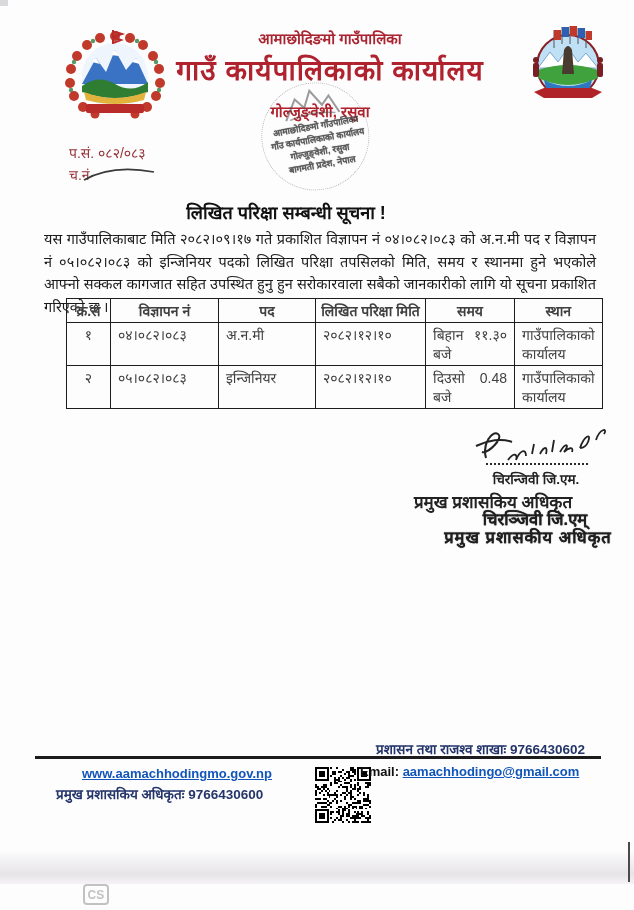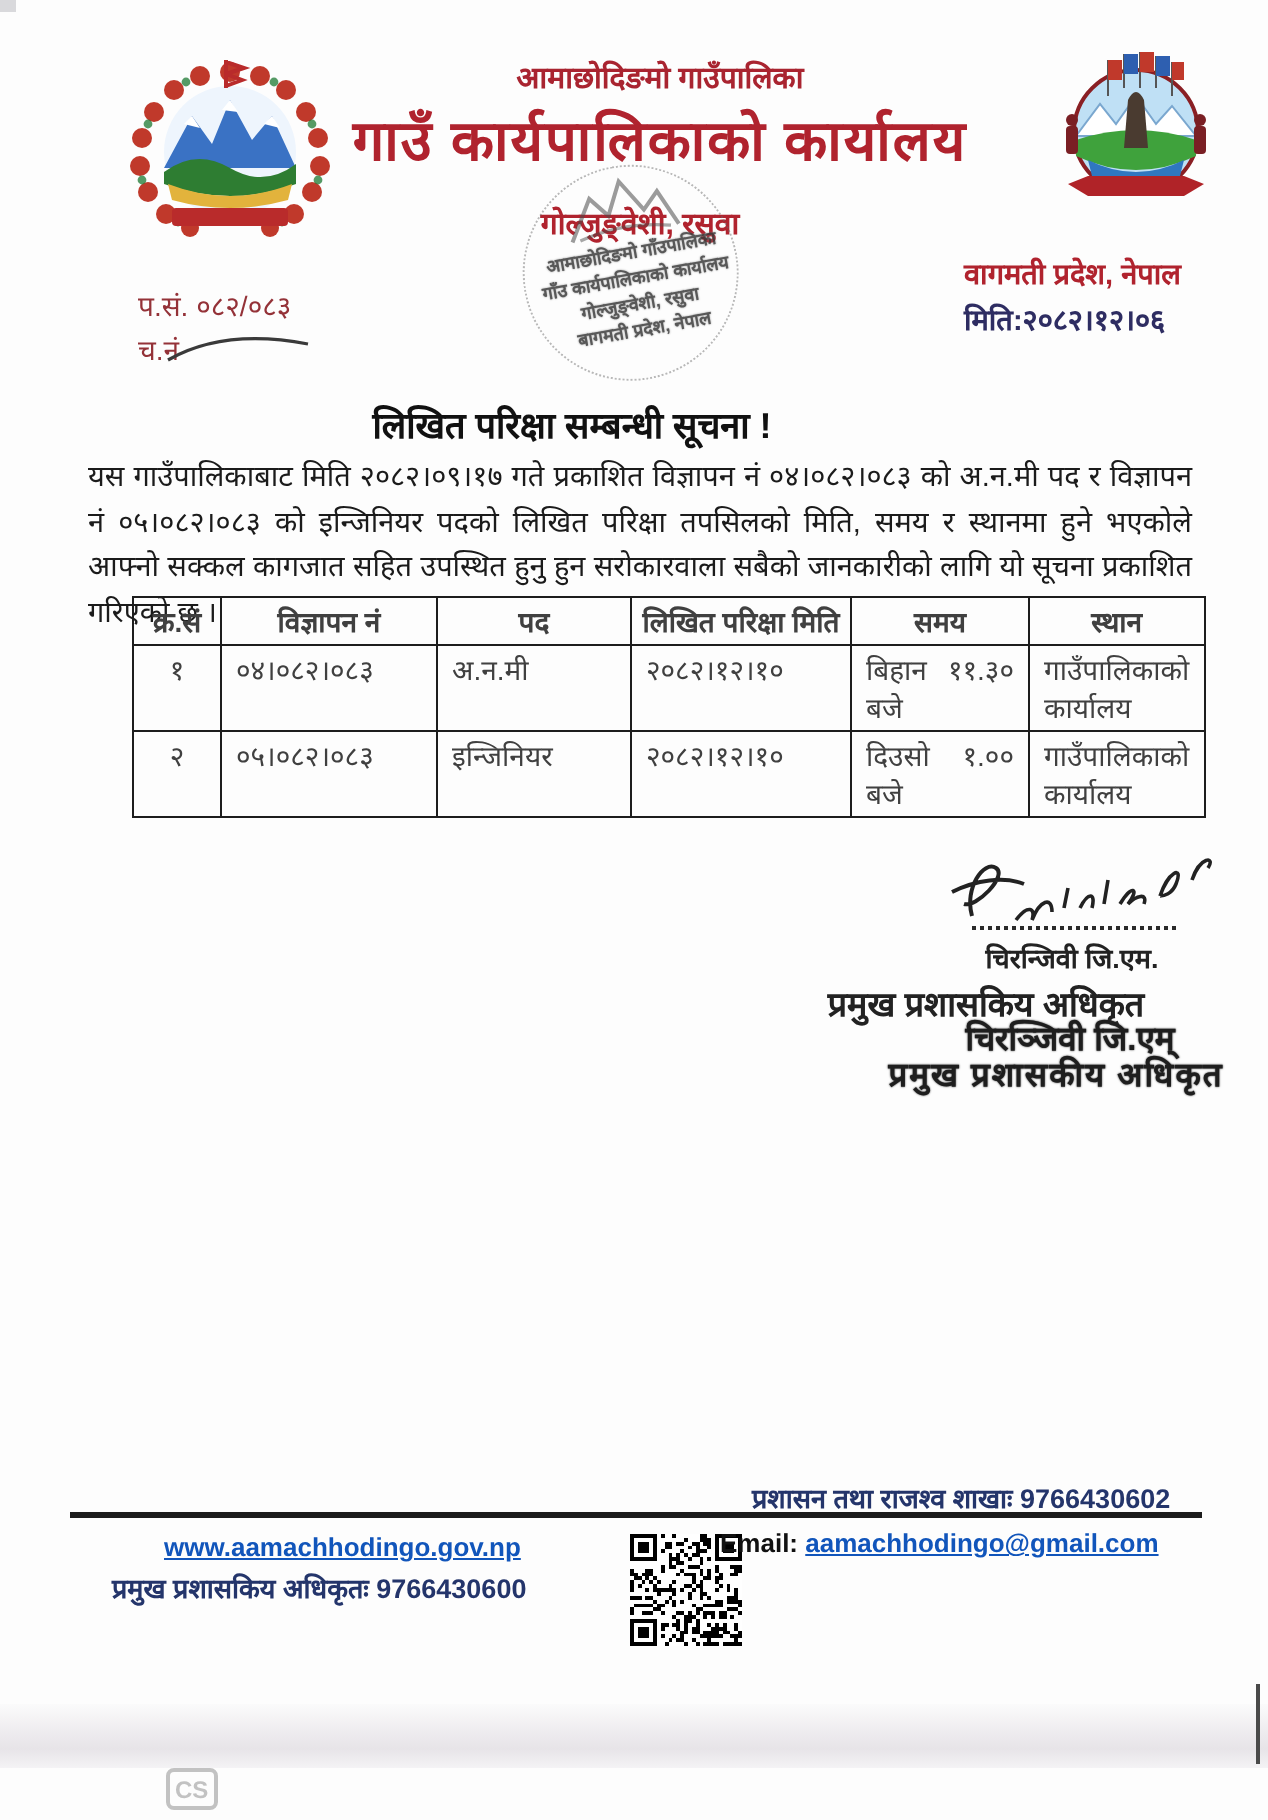--- a/index.html
+++ b/index.html
@@ -181,24 +181,20 @@
     </div>
   </div>
 
   <div class="ref-block">
     <div>प.सं. ०८२/०८३</div>
     <div>च.नं</div>
   </div>
   <svg class="swoosh" width="80" height="18" viewBox="0 0 80 18">
     <path d="M2,14 Q30,-2 72,6" fill="none" stroke="#3a3a3a" stroke-width="1.6"></path>
   </svg>
-  <div class="date-block">
-    <div class="province">वागमती प्रदेश, नेपाल</div>
-    <div class="miti">मिति:२०८२।१२।०६</div>
-  </div>
 
   <div class="subject">लिखित परिक्षा सम्बन्धी सूचना !</div>
   <div class="body-par">यस गाउँपालिकाबाट मिति २०८२।०९।१७  गते प्रकाशित विज्ञापन नं ०४।०८२।०८३ को अ.न.मी पद र विज्ञापन नं ०५।०८२।०८३ को इन्जिनियर पदको लिखित परिक्षा तपसिलको मिति, समय र स्थानमा हुने भएकोले आफ्नो सक्कल कागजात सहित उपस्थित हुनु हुन सरोकारवाला सबैको जानकारीको लागि यो सूचना प्रकाशित गरिएको छ ।</div>
 
   <table class="notice-table">
     <colgroup>
       <col style="width:44px">
         <col style="width:108px">
         <col style="width:97px">
       <col style="width:110px">
@@ -222,38 +218,38 @@
         <td>अ.न.मी</td>
         <td>२०८२।१२।१०</td>
         <td class="j">बिहान ११.३० बजे</td>
         <td>गाउँपालिकाको कार्यालय</td>
       </tr>
       <tr>
         <td class="c">२</td>
         <td>०५।०८२।०८३</td>
         <td>इन्जिनियर</td>
         <td>२०८२।१२।१०</td>
-        <td class="j">दिउसो १.०० बजे</td>
+        <td class="j">दिउसो 0.48 बजे</td>
         <td>गाउँपालिकाको कार्यालय</td>
       </tr>
     </tbody>
   </table>
 
   <svg class="sig-scribble" width="150" height="46" viewBox="0 0 150 46">
     <path d="M18,34 C14,20 24,6 30,10 C36,14 20,30 14,28 M8,22 C20,16 34,14 44,18" fill="none" stroke="#222" stroke-width="2"></path>
     <path d="M40,36 C46,28 50,30 48,36 C52,26 58,24 58,32 M64,30 L66,20 M72,30 C76,22 80,22 78,30 M84,28 L86,16 M92,28 C98,18 102,20 96,28 C100,24 106,22 104,28 M112,24 C116,12 124,8 120,18 C118,23 114,24 112,24 M128,16 C132,4 140,4 136,10" fill="none" stroke="#222" stroke-width="1.8"></path>
   </svg>
   <div class="sig-dots"></div>
   <div class="sig-typed-name">चिरन्जिवी जि.एम.</div>
   <div class="sig-typed-title">प्रमुख प्रशासकिय अधिकृत</div>
   <div class="sig-stamp-name">चिरञ्जिवी जि.एम्</div>
   <div class="sig-stamp-title">प्रमुख प्रशासकीय अधिकृत</div>
 
   <div class="footer-rule"></div>
-  <a class="footer-web" href="#">www.aamachhodingo.gov.np</a>
+  <a class="footer-web" href="#">www.aamachhodingmo.gov.np</a>
   <div class="footer-left-phone">प्रमुख प्रशासकिय अधिकृतः 9766430600</div>
   <svg class="qr" viewBox="0 0 29 29" shape-rendering="crispEdges">
       <rect x="0" y="0" width="29" height="29" fill="#fff"></rect>
       <rect x="0" y="0" width="7" height="7" fill="#000"></rect>
       <rect x="1" y="1" width="5" height="5" fill="#fff"></rect>
       <rect x="2" y="2" width="3" height="3" fill="#000"></rect>
       <rect x="22" y="0" width="7" height="7" fill="#000"></rect>
       <rect x="23" y="1" width="5" height="5" fill="#fff"></rect>
       <rect x="24" y="2" width="3" height="3" fill="#000"></rect>
       <rect x="0" y="22" width="7" height="7" fill="#000"></rect>

